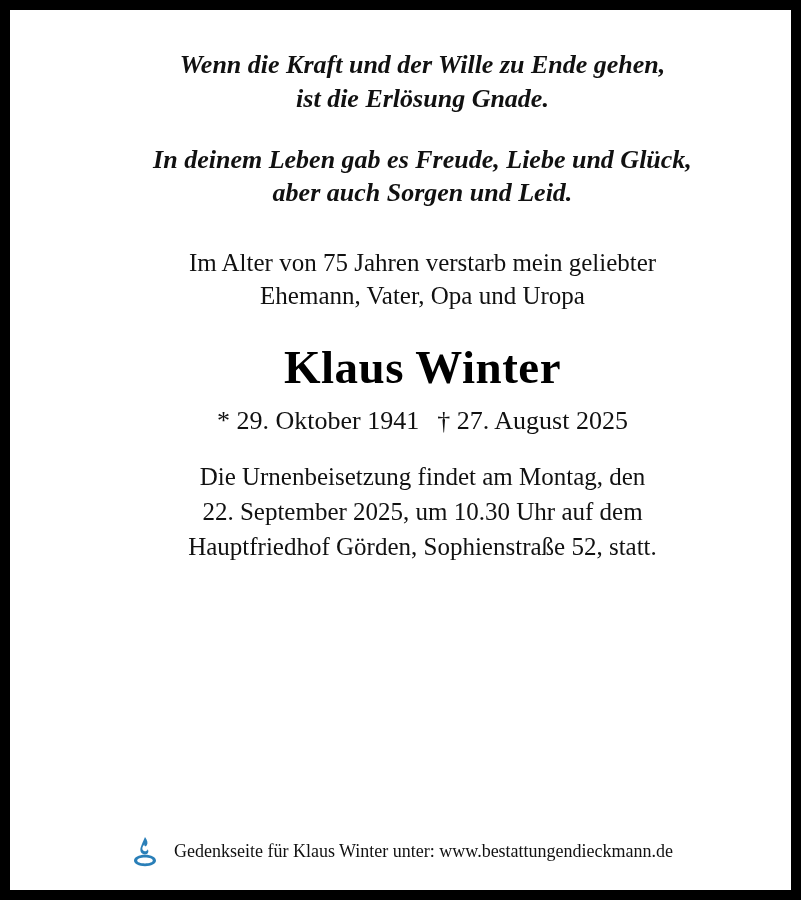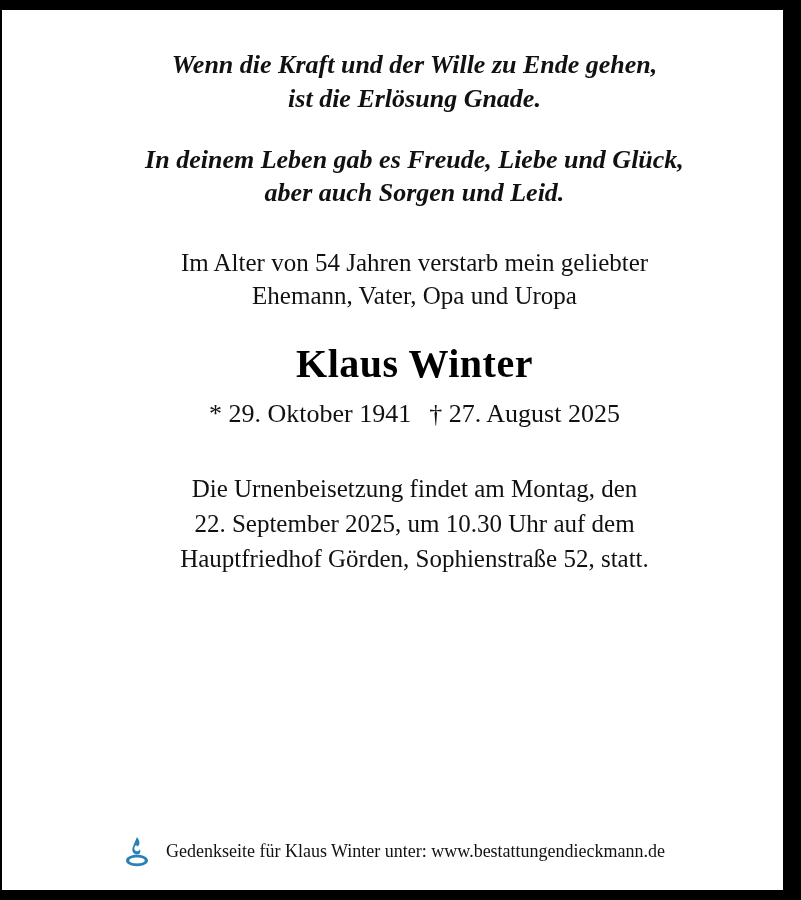--- a/index.html
+++ b/index.html
@@ -8,21 +8,21 @@
     background: #000000;
   }
   body {
     width: 801px;
     height: 900px;
     overflow: hidden;
     font-family: "Liberation Serif", serif;
   }
   .obituary-card {
     position: absolute;
-    left: 2px;
+    left: 10px;
     top: 10px;
     width: 781px;
     height: 880px;
     background: #ffffff;
     box-sizing: border-box;
     display: flex;
     flex-direction: column;
     align-items: center;
     padding-top: 38px;
     padding-left: 44px;
@@ -42,21 +42,21 @@
   .intro {
     text-align: center;
     font-size: 25px;
     line-height: 1.32;
     color: #111111;
     margin-top: 36px;
     width: 720px;
   }
   .deceased-name {
     text-align: center;
-    font-size: 40px;
+    font-size: 47px;
     font-weight: bold;
     color: #000000;
     margin-top: 28px;
     letter-spacing: 0.5px;
   }
   .dates {
     text-align: center;
     font-size: 26px;
     color: #111111;
     margin-top: 12px;
@@ -72,21 +72,21 @@
     line-height: 1.42;
     color: #111111;
     margin-top: 48px;
     width: 740px;
   }
   .funeral-info {
     text-align: center;
     font-size: 25px;
     line-height: 1.40;
     color: #111111;
-    margin-top: 42px;
+    margin-top: 23px;
     width: 730px;
   }
   .memorial-line {
     position: absolute;
     left: 0;
     right: 0;
     bottom: 22px;
     display: flex;
     align-items: center;
     justify-content: center;
@@ -108,21 +108,21 @@
 <body>
 
 <div class="obituary-card">
 
   <div class="verse first" style="white-space: pre-line;">Wenn die Kraft und der Wille zu Ende gehen,
 ist die Erlösung Gnade.</div>
 
   <div class="verse second" style="white-space: pre-line;">In deinem Leben gab es Freude, Liebe und Glück,
 aber auch Sorgen und Leid.</div>
 
-  <div class="intro" style="white-space: pre-line;">Im Alter von 54 Jahren verstarb mein geliebter
+  <div class="intro" style="white-space: pre-line;">Im Alter von 75 Jahren verstarb mein geliebter
 Ehemann, Vater, Opa und Uropa</div>
 
   <div class="deceased-name">Klaus Winter</div>
 
   <div class="dates">
     <span>* 29. Oktober 1941</span><span class="gap"></span><span>† 27. August 2025</span>
   </div>
 
 
   <div class="funeral-info" style="white-space: pre-line;">Die Urnenbeisetzung findet am Montag, den

